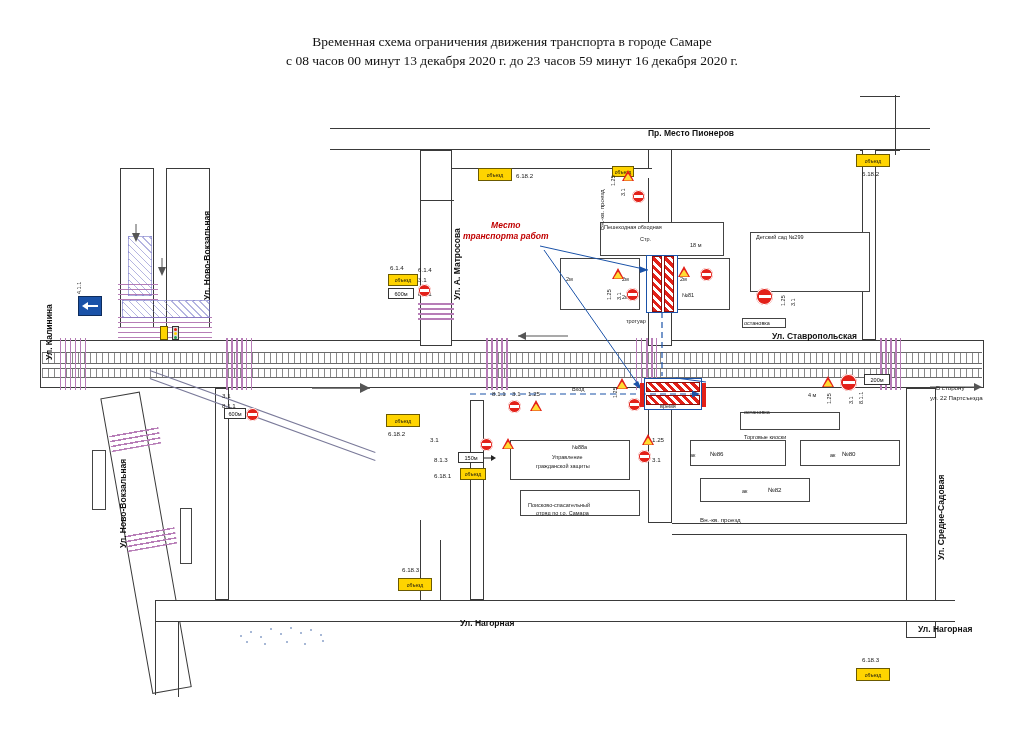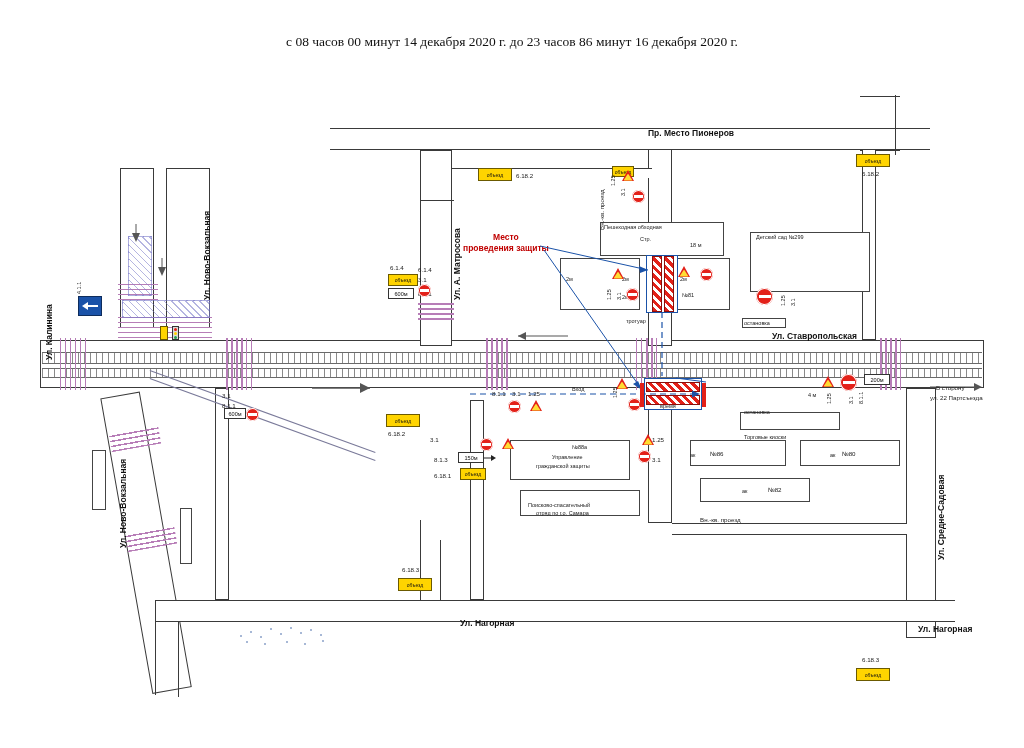--- a/index.html
+++ b/index.html
@@ -176,21 +176,22 @@
   .sgl-r { background:#e32119; }
   .sgl-y { background:#ffd400; }
   .sgl-g { background:#25a14f; }
 </style>
 </head>
 <body>
 
 <div id="page">
 
   <div id="title">
-    <div>с 08 часов 00 минут 14 декабря 2020 г. до 23 часов 86 минут 16 декабря 2020 г.</div>
+    <div>Временная схема ограничения движения транспорта в городе Самаре</div>
+    <div>с 08 часов 00 минут 13 декабря 2020 г. до 23 часов 59 минут 16 декабря 2020 г.</div>
   </div>
 
   <div class="road" style="left:40px; top:340px; width:944px; height:48px;"></div>
 
   <div class="tram" style="left:42px; top:352px; width:940px; height:10px;"></div>
   <div class="tram" style="left:42px; top:368px; width:940px; height:8px;"></div>
 
   <div class="road" style="left:330px; top:128px; width:600px; height:22px; border-left:none; border-right:none;"></div>
   <div class="thinline" style="left:895px; top:95px; width:1.2px; height:60px; background:#3a3a3a;"></div>
   <div class="thinline" style="left:860px; top:96px; width:40px; height:1.2px; background:#3a3a3a;"></div>
@@ -325,23 +326,23 @@
   <div class="lbl street rot90" style="left:936px; top:560px;">Ул. Средне-Садовая</div>
 
   <div class="lbl street" style="left:460px; top:618px;">Ул. Нагорная</div>
 
   <div class="lbl street" style="left:918px; top:624px;">Ул. Нагорная</div>
 
   <div class="lbl tiny6 rot90" style="left:598px; top:230px;">Вн.-кв. проезд</div>
 
   <div class="lbl tiny6" style="left:700px; top:516px;">Вн.-кв. проезд</div>
 
-  <div class="callout" style="left:463px; top:232px;">
+  <div class="callout" style="left:463px; top:220px;font-style:italic;">
     <div>Место</div>
-    <div>проведения защиты</div>
+    <div>транспорта работ</div>
   </div>
   <svg style="position:absolute; left:520px; top:232px; width:200px; height:180px;">
     <line x1="20" y1="14" x2="128" y2="38" stroke="#1a52a8" stroke-width="1"></line>
     <polygon points="128,38 119,34 120,41" fill="#1a52a8"></polygon>
     <line x1="24" y1="18" x2="122" y2="158" stroke="#1a52a8" stroke-width="1"></line>
     <polygon points="122,158 113,152 118,149" fill="#1a52a8"></polygon>
     <line x1="186" y1="150" x2="156" y2="146" stroke="#1a52a8" stroke-width="1"></line>
   </svg>
 
   <div class="lbl tiny" style="left:604px; top:224px;">Пешеходная обходная</div>

